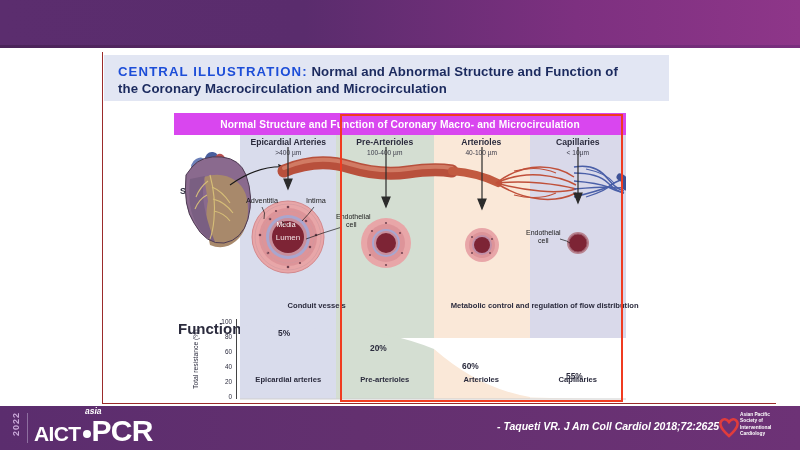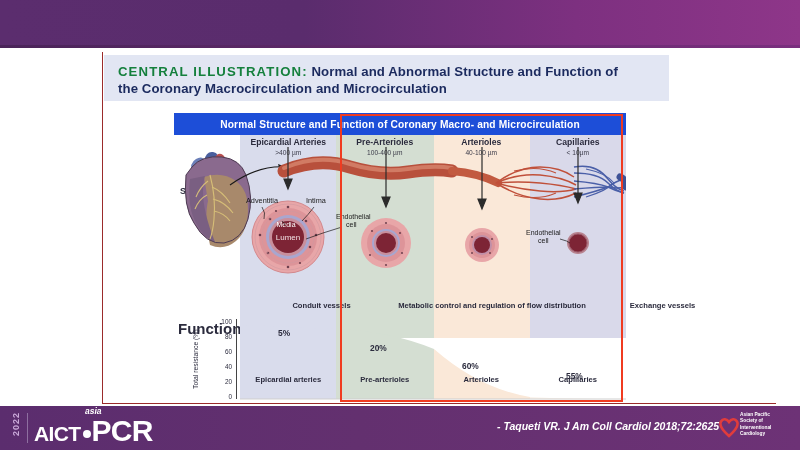--- a/index.html
+++ b/index.html
@@ -15,45 +15,45 @@
   
   .thin-frame{position:absolute;left:102px;top:52px;width:674px;height:352px;
     border-left:1.5px solid #9b2b2b;border-bottom:1.5px solid #9b2b2b;
     box-sizing:border-box;}
 
   
   .title-block{position:absolute;left:104px;top:55px;width:565px;height:46px;
     background:#e2e6f3;padding:8px 14px 0 14px;box-sizing:border-box;}
   .title-line{font-size:13.2px;font-weight:bold;color:#1b2a5e;line-height:17px;
     letter-spacing:.1px;}
-  .ci-tag{color:#15803d;letter-spacing:1.1px;}
+  .ci-tag{color:#1d4ed8;letter-spacing:1.1px;}
 
   
   .illus{position:absolute;left:174px;top:113px;width:452px;height:292px;}
 
   .blue-bar{position:absolute;left:0;top:0;width:452px;height:22px;
-    background:#1d4ed8;color:#ffffff;font-size:10.2px;font-weight:bold;
+    background:#d946ef;color:#ffffff;font-size:10.2px;font-weight:bold;
     display:flex;align-items:center;justify-content:center;letter-spacing:.15px;}
 
   
   .bands{position:absolute;left:66px;top:22px;width:386px;height:203px;display:flex;}
   .band{height:100%;}
   .b1{width:96px;background:#d9dcec;}
   .b2{width:98px;background:#d4ded2;}
   .b3{width:96px;background:#fae8d8;}
   .b4{width:96px;background:#d9d9ea;}
 
   
   .col-heads{position:absolute;left:66px;top:24px;width:386px;height:26px;display:flex;}
   .ch{flex:1;text-align:center;}
   .ch .t{font-size:8.6px;font-weight:bold;color:#2b2b3d;line-height:11px;}
   .ch .s{font-size:6.6px;color:#3a3a48;line-height:9px;}
 
   
-  .fn-row{position:absolute;left:66px;top:180px;width:456px;height:26px;display:flex;margin-left:24px;}
+  .fn-row{position:absolute;left:66px;top:180px;width:456px;height:26px;display:flex;}
   .fn{flex:1;text-align:center;font-size:7.6px;font-weight:bold;color:#2b2b3d;
     line-height:9.5px;display:flex;align-items:center;justify-content:center;padding:0 2px;
     box-sizing:border-box;}
 
   
   .struct-label{position:absolute;left:6px;top:73px;font-size:9px;font-weight:bold;
     color:#2b2b3d;}
 
   
   .fn-label{position:absolute;left:4px;top:207px;font-size:15px;font-weight:bold;
@@ -280,21 +280,20 @@
     <g stroke="#1a1a1a" stroke-width=".7" fill="none">
       <path d="M386 104 q8 2 10 4"></path>
     </g>
     <text x="352" y="100" font-family="Liberation Sans, sans-serif" font-size="7" fill="#1b1b1b">Endothelial</text>
     <text x="364" y="108" font-family="Liberation Sans, sans-serif" font-size="7" fill="#1b1b1b">cell</text>
   </svg>
 
   <div class="fn-row">
     <div class="fn">Conduit vessels</div>
     <div class="fn" style="flex:2">Metabolic control and regulation of flow distribution</div>
-    <div class="fn">Exchange vessels</div>
   </div>
 
   <div class="fn-label">Function</div>
 
   <div class="yaxis-title">Total resistance (%)</div>
   <div class="yticks">
     <div class="ytick" style="top:2px">100</div>
     <div class="ytick" style="top:17px">80</div>
     <div class="ytick" style="top:32px">60</div>
     <div class="ytick" style="top:47px">40</div>

